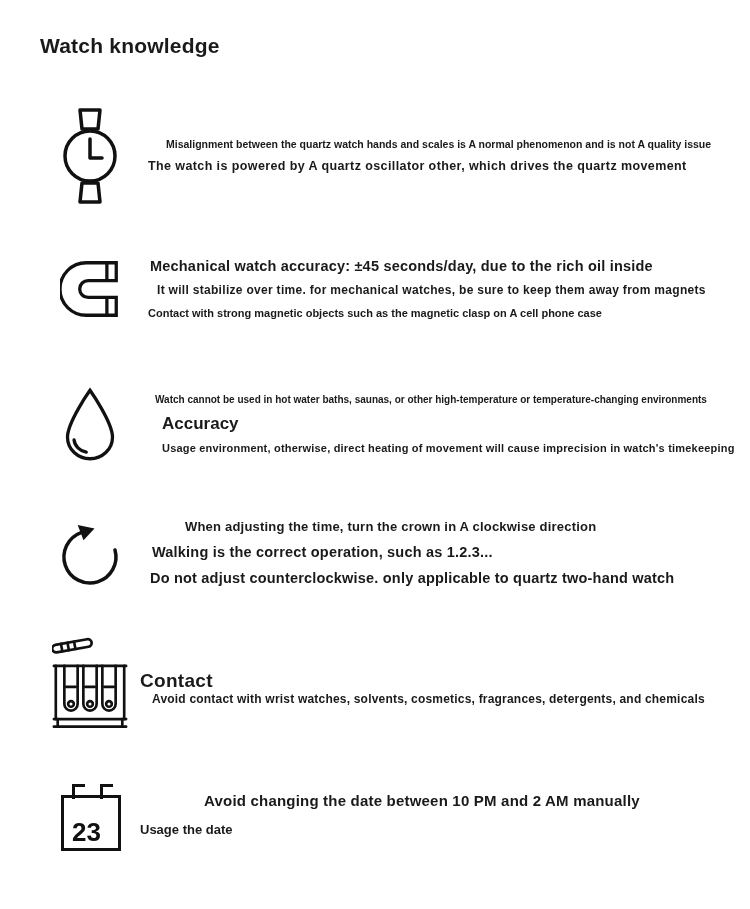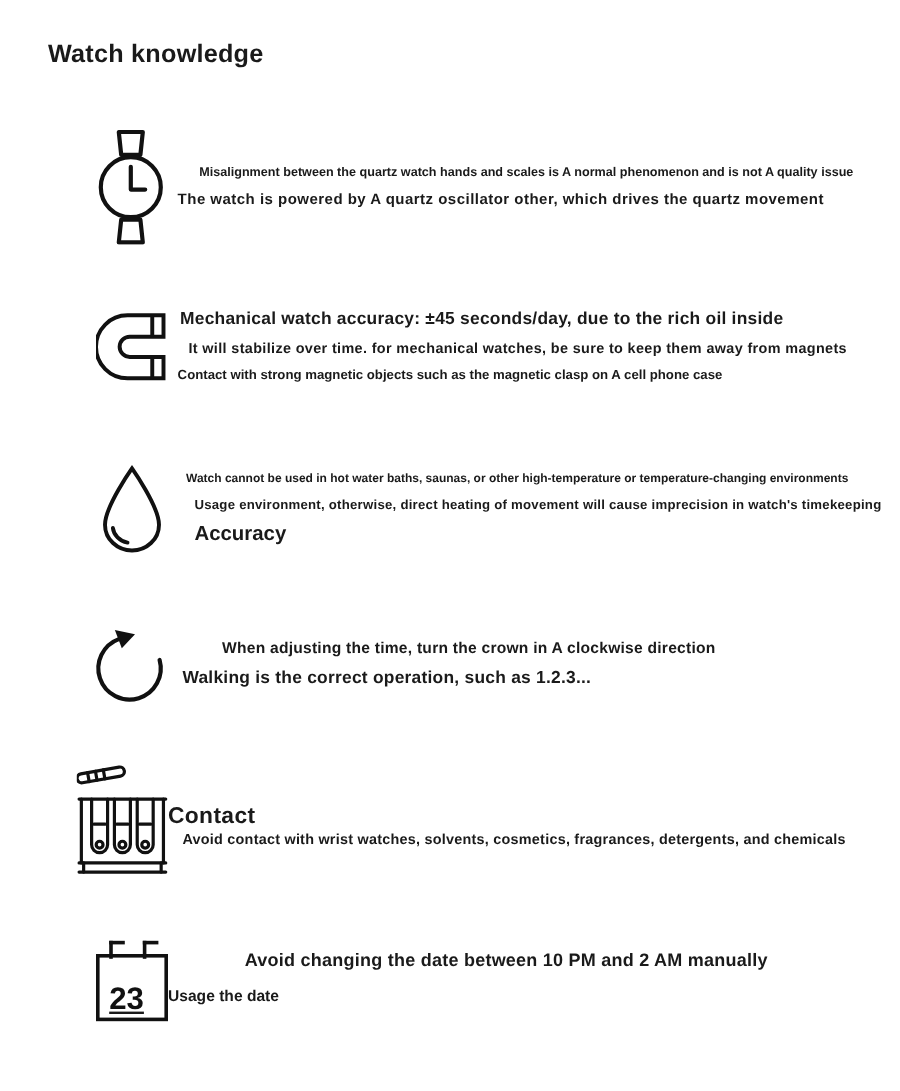--- a/index.html
+++ b/index.html
@@ -26,23 +26,22 @@
     margin: 0;
   }
   .section {
     display: flex;
     align-items: center;
   }
   .icon-col {
     flex: 0 0 100px;
     width: 100px;
     display: flex;
-    justify-content: flex-end;
+    justify-content: center;
     align-items: center;
-    text-decoration: underline;
   }
   .text-col {
     flex: 1 1 auto;
     min-width: 0;
   }
   .line {
     font-weight: bold;
     white-space: nowrap;
     line-height: 1.25;
   }
@@ -165,35 +164,36 @@
     <div class="icon-col">
       <svg width="60" height="92" viewBox="0 0 64 82">
         <g stroke="#111" stroke-width="3.5" fill="none" stroke-linecap="round">
           <path d="M32,4 C32,4 8,38 8,54 C8,67 19,77 32,77 C45,77 56,67 56,54 C56,38 32,4 32,4 Z"></path>
           <path d="M15,57 A17,15 0 0 0 28,70"></path>
         </g>
       </svg>
     </div>
     <div class="text-col">
       <div class="line l1">Watch cannot be used in hot water baths, saunas, or other high-temperature or temperature-changing environments</div>
+      <div class="line l3">Accuracy</div>
       <div class="line l2">Usage environment, otherwise, direct heating of movement will cause imprecision in watch's timekeeping</div>
-      <div class="line l3">Accuracy</div>
     </div>
   </div>
 
   <div class="section s4">
     <div class="icon-col">
       <svg width="64" height="76" viewBox="0 0 64 72">
         <path d="M57,33 A26,26 0 1 1 23,15.6" stroke="#111" stroke-width="3.5" fill="none" stroke-linecap="round"></path>
         <polygon points="36.5,11.5 25.5,23.2 19.7,8" fill="#111"></polygon>
       </svg>
     </div>
     <div class="text-col">
       <div class="line l1">When adjusting the time, turn the crown in A clockwise direction</div>
       <div class="line l2">Walking is the correct operation, such as 1.2.3...</div>
+      <div class="line l3">Do not adjust counterclockwise. only applicable to quartz two-hand watch</div>
     </div>
   </div>
 
   <div class="section s5">
     <div class="icon-col">
       <svg width="76" height="100" viewBox="0 0 80 104">
         <g stroke="#111" stroke-width="2.8" fill="none" stroke-linecap="round">
           <g transform="rotate(-10 20 13)">
             <rect x="0" y="9" width="42" height="8" rx="4"></rect>
             <line x1="10" y1="9" x2="10" y2="17"></line>

